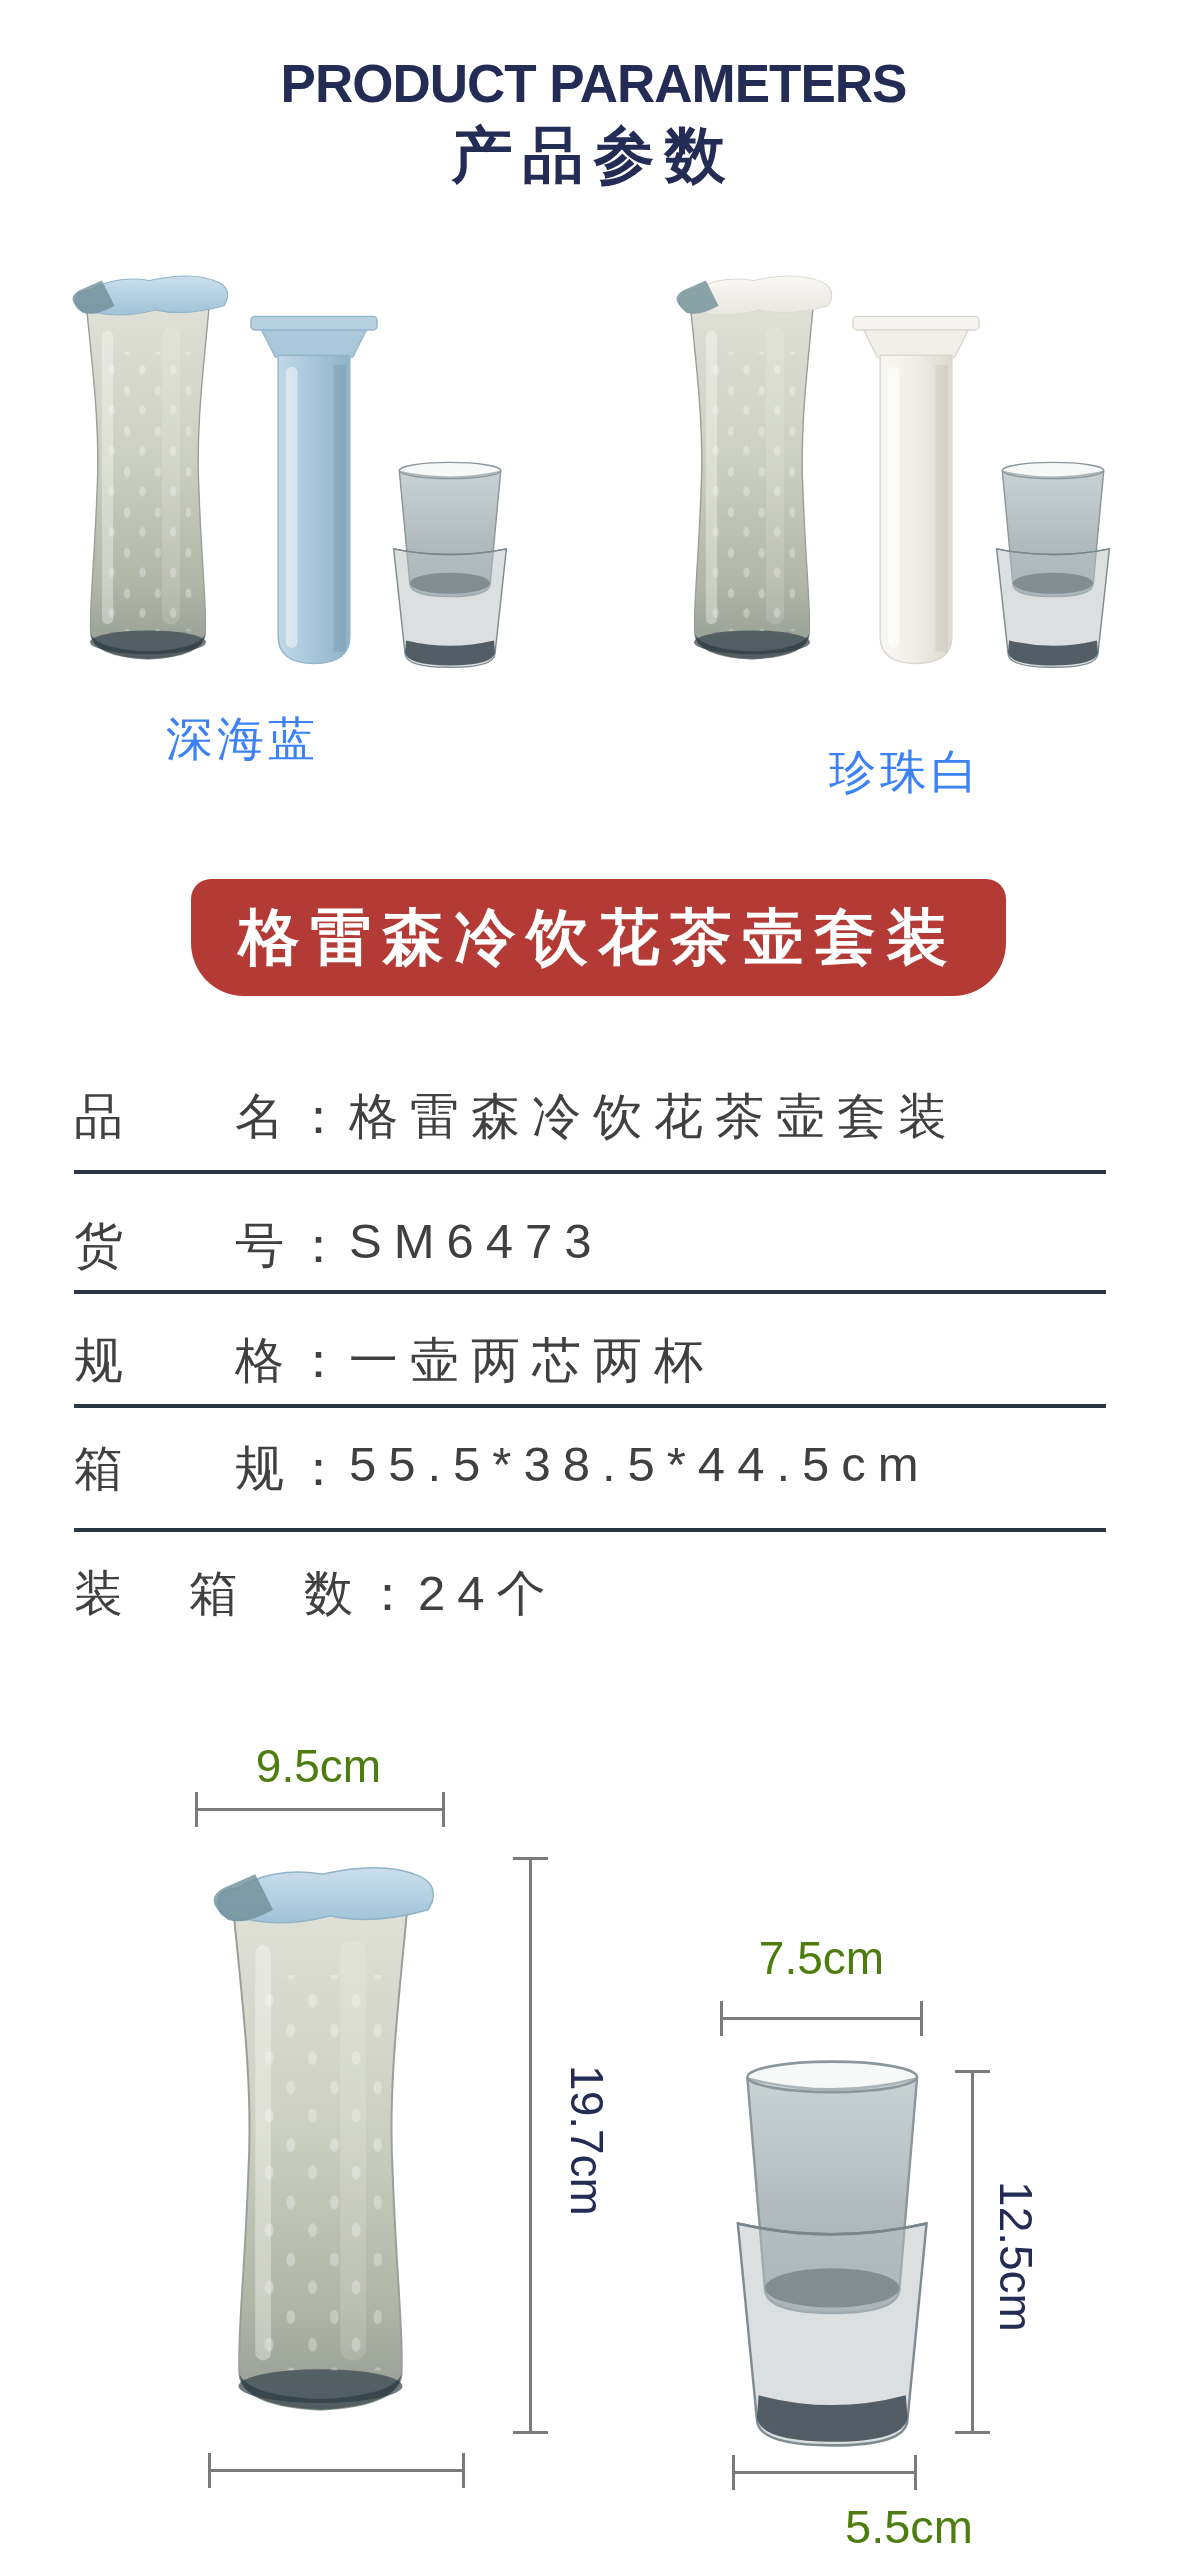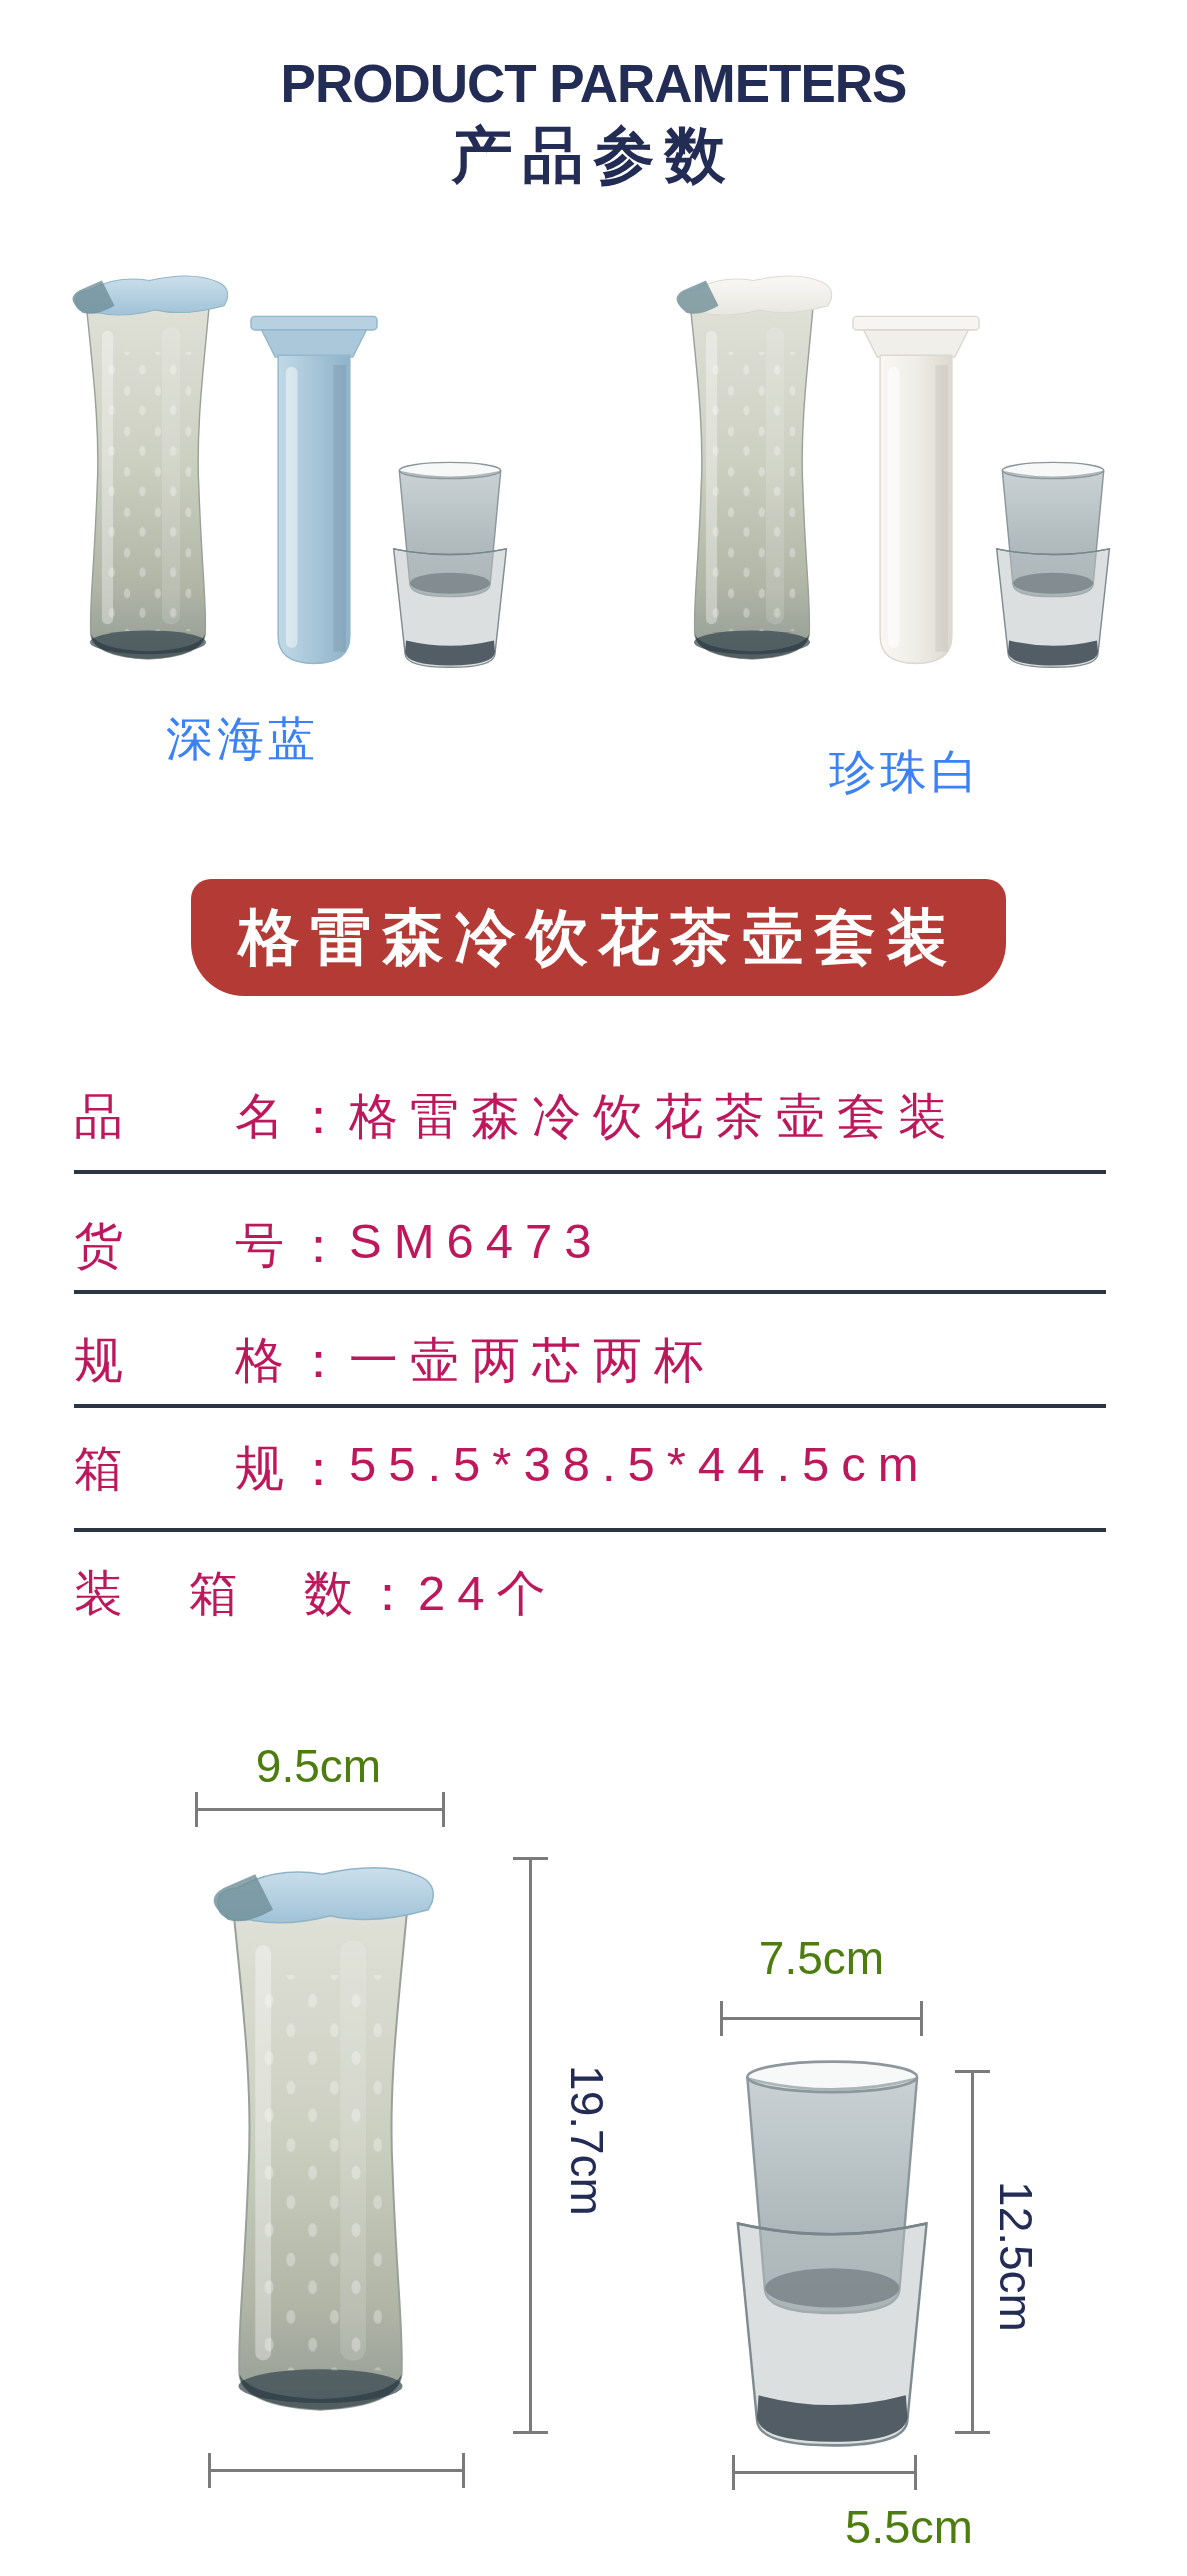--- a/index.html
+++ b/index.html
@@ -28,21 +28,21 @@
     background:#b43a35;
     border-radius:20px 20px 53px 53px;
     display:flex;align-items:center;justify-content:center;
   }
   .banner-text{
     color:#ffffff;font-size:61px;font-weight:bold;letter-spacing:11px;white-space:nowrap;
   }
   
   .spec-row{
     left:74px;width:1032px;height:65px;
-    font-size:49px;color:#be185d;white-space:nowrap;
+    font-size:49px;color:#404040;white-space:nowrap;
   }
   .spec-label{
     display:inline-block;vertical-align:top;
     text-align:justify;text-align-last:justify;
     letter-spacing:0;
   }
   .spec-label.w2{width:210px;}
   .spec-label.w3{width:279px;}
   .spec-colon{display:inline-block;vertical-align:top;margin:0 6px 0 10px;}
   .spec-value{display:inline-block;vertical-align:top;letter-spacing:12px;}

